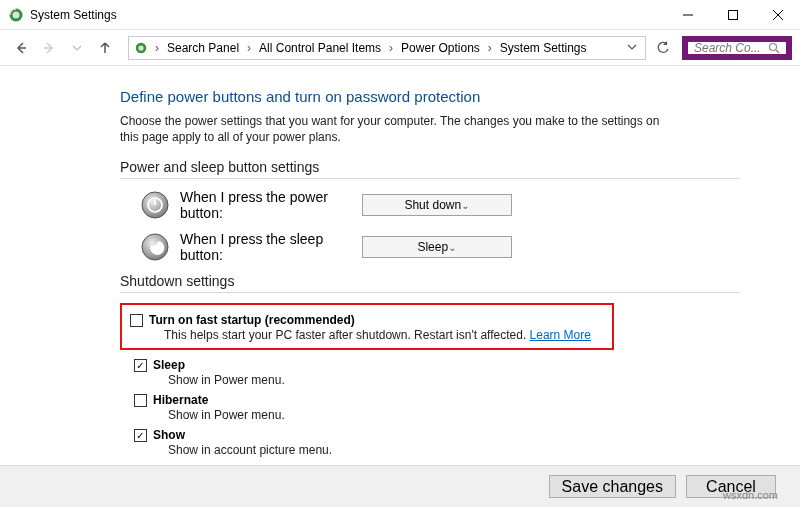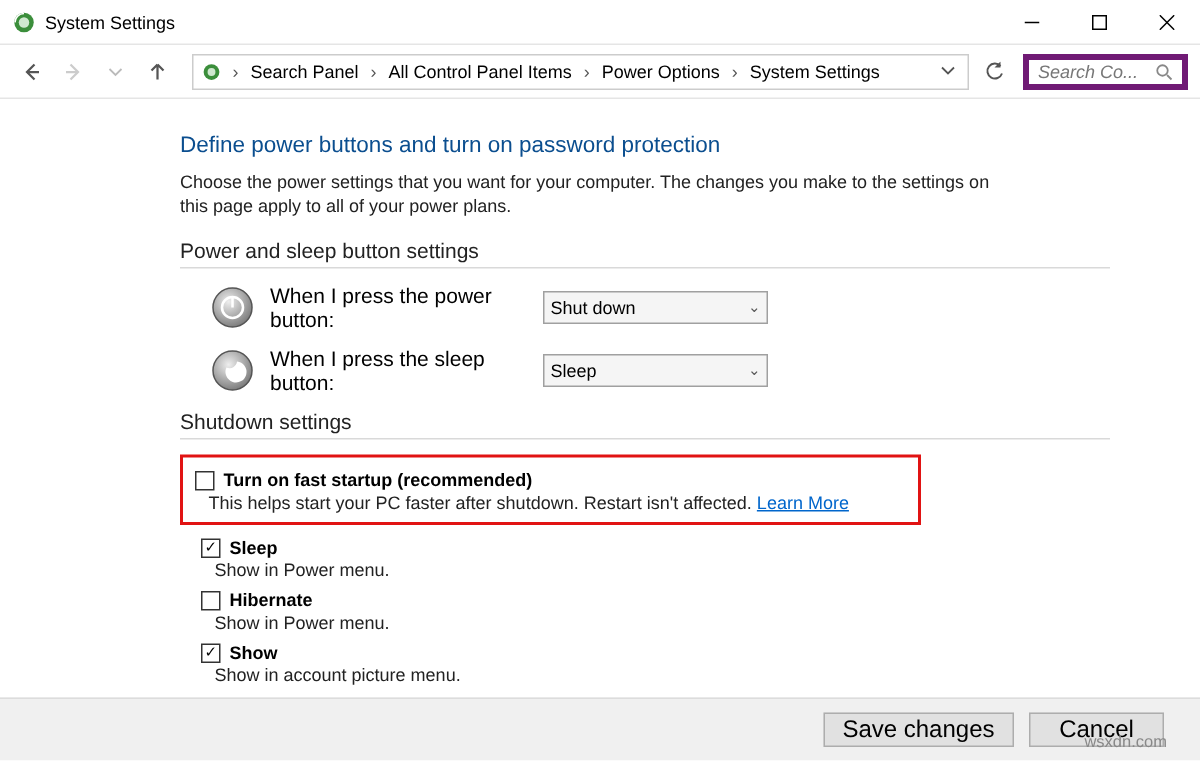--- a/index.html
+++ b/index.html
@@ -75,21 +75,21 @@
     }
     .bc-end .dd-caret { color: #555; padding-right: 4px; }
     .refresh-btn {
       width: 26px; height: 24px;
       display: flex; align-items: center; justify-content: center;
       border: 0;
       margin-left: 2px;
     }
     .search {
       width: 110px; height: 24px;
-      border: 4px solid #701a75;
+      border: 6px solid #701a75;
       margin-left: 4px;
       display: flex; align-items: center;
       padding: 0 6px;
       color: #777;
       font-style: italic;
       gap: 6px;
       justify-content: space-between;
     }
     .search .s-text { overflow: hidden; text-overflow: ellipsis; white-space: nowrap; flex: 1; }
 
@@ -132,21 +132,21 @@
     .setting-row .lbl {
       width: 172px;
       font-size: 14px;
     }
     .select {
       width: 150px; height: 22px;
       border: 1px solid #a0a0a0;
       background: #f5f5f5;
       font-size: 12px;
       padding: 6px 4px;
-      display: flex; align-items: center; justify-content: space-between;
+      display: flex; align-items: center; justify-content: center;
     }
     .select .caret { color: #555; font-size: 10px; }
 
     .shutdown-settings { margin-top: 4px; }
     .highlight-box {
       border: 2px solid #e11313;
       padding: 6px 8px;
       margin-bottom: 6px;
       width: 494px;
     }
@@ -157,21 +157,21 @@
     .chkbox {
       width: 13px; height: 13px;
       border: 1px solid #333;
       display: flex; align-items: center; justify-content: center;
       flex-shrink: 0;
       margin-top: 1px;
       font-size: 10px; line-height: 1;
     }
     .chk-label strong { font-weight: 700; }
     .chk-desc {
-      margin-left: 9px; color: #222; font-size: 12px;
+      margin-left: 34px; color: #222; font-size: 12px;
       padding-top: 1px;
     }
     .link { color: #0066cc; text-decoration: underline; cursor: pointer; }
     .opt-group { margin: 0 0 4px 14px; }
 
     .footer {
       height: 42px;
       border-top: 1px solid #dcdcdc;
       display: flex; align-items: center; justify-content: flex-end;
       padding: 0 24px;

